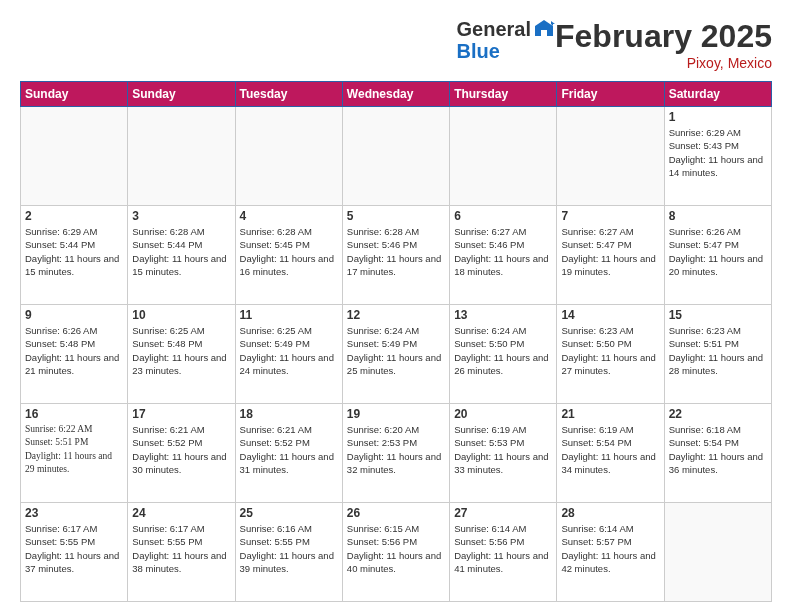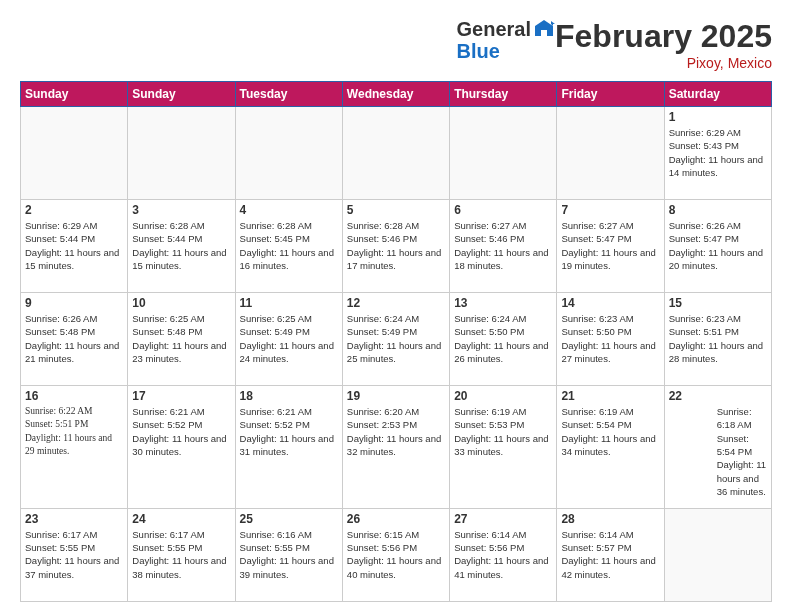--- a/index.html
+++ b/index.html
@@ -262,21 +262,21 @@
 Daylight: 11 hours and 33 minutes.</div>
           </td>
           <td>
             <span class="day-num">21</span>
             <div class="day-info" style="white-space: pre-line;">Sunrise: 6:19 AM
 Sunset: 5:54 PM
 Daylight: 11 hours and 34 minutes.</div>
           </td>
           <td>
             <span class="day-num">22</span>
-            <div class="day-info" style="white-space: pre-line; margin-left: 48px;">Sunrise: 6:18 AM
+            <div class="day-info" style="white-space: pre-line;">Sunrise: 6:18 AM
 Sunset: 5:54 PM
 Daylight: 11 hours and 36 minutes.</div>
           </td>
         </tr>
         <tr>
           <td>
             <span class="day-num">23</span>
             <div class="day-info" style="white-space: pre-line;">Sunrise: 6:17 AM
 Sunset: 5:55 PM
 Daylight: 11 hours and 37 minutes.</div>

